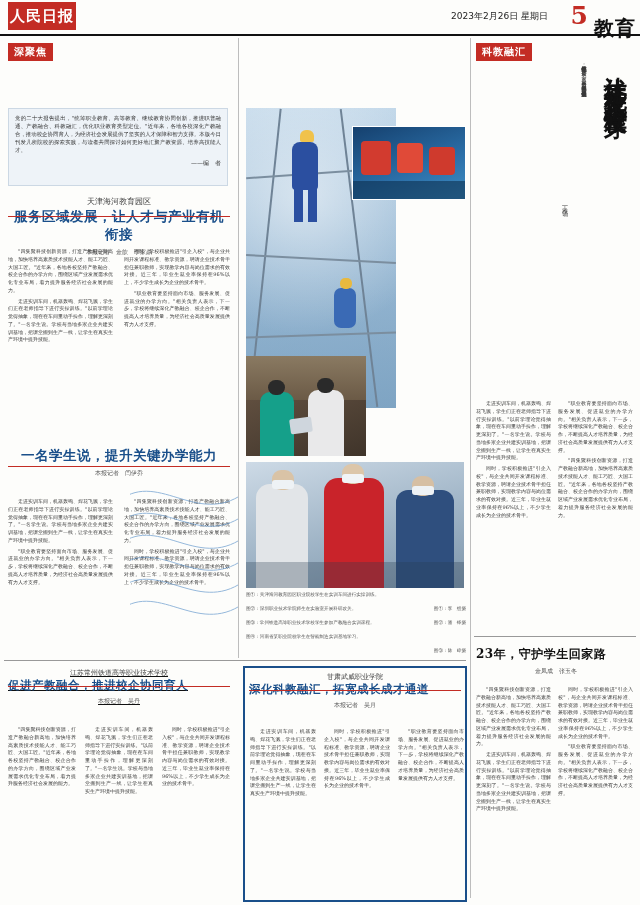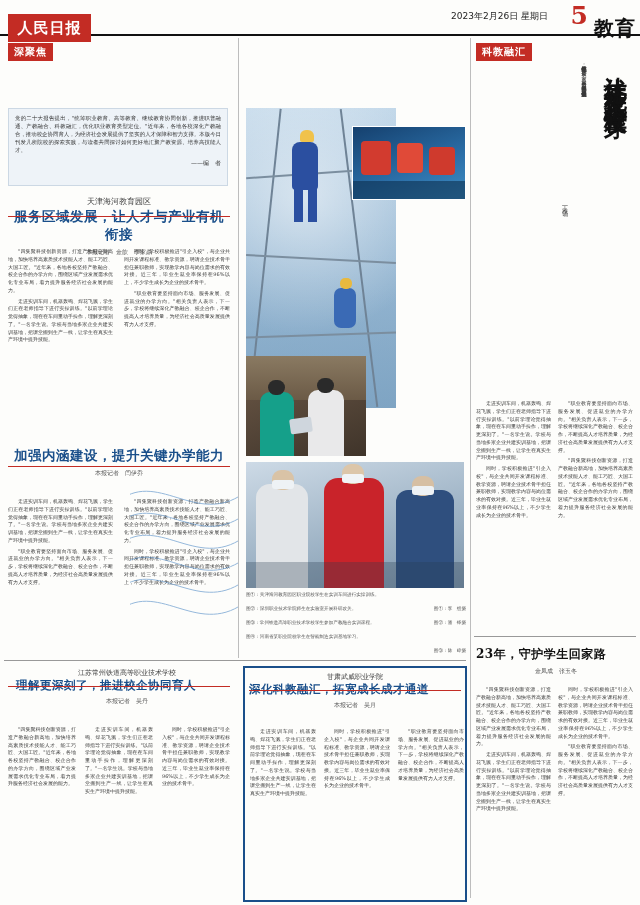--- a/index.html
+++ b/index.html
@@ -5,23 +5,23 @@
   html,body{margin:0;padding:0;background:#ffffff;}
   body{
     width:640px;height:905px;overflow:hidden;
     font-family:"DejaVu Sans","Liberation Sans",sans-serif;
     color:#111;
   }
   .page{position:relative;width:640px;height:905px;background:#fdfdfb;}
 
   
   .masthead{position:absolute;left:0;top:0;width:640px;height:34px;border-bottom:2px solid #111;}
-  .logo{position:absolute;left:8px;top:2px;width:83px;height:28px;background:#c32c24;color:#fff;
+  .logo{position:absolute;left:8px;top:2px;width:68px;height:28px;background:#c32c24;color:#fff;
         font-family:"DejaVu Serif","Liberation Serif",serif;font-weight:bold;font-size:15px;
-        letter-spacing:1px;display:flex;align-items:center;justify-content:center;margin-top:12px;}
+        letter-spacing:1px;display:flex;align-items:center;justify-content:center;}
   .date{position:absolute;right:92px;top:10px;font-size:9px;color:#222;}
   .pagenum{position:absolute;right:52px;top:1px;font-size:25px;font-weight:bold;color:#c32c24;
            font-family:"DejaVu Serif","Liberation Serif",serif;}
   .section{position:absolute;right:4px;top:15px;font-size:20px;font-weight:bold;color:#111;
            font-family:"DejaVu Serif","Liberation Serif",serif;letter-spacing:1px;}
 
   
   .vline{position:absolute;background:#bdbdbd;width:1px;}
   .hline{position:absolute;background:#999;height:1px;}
 
@@ -110,21 +110,21 @@
   <div class="body-col" style="position:absolute;left:8px;top:248px;width:105px;height:190px;">
     <p>"四集聚科技创新资源，打造产教融合新高地，加快培养高素质技术技能人才、能工巧匠、大国工匠。"近年来，各地各校坚持产教融合、校企合作的办学方向，围绕区域产业发展需求优化专业布局，着力提升服务经济社会发展的能力。</p>
     <p>走进实训车间，机器轰鸣、焊花飞溅，学生们正在老师指导下进行实操训练。"以前学理论觉得抽象，现在在车间里动手操作，理解更深刻了。"一名学生说。学校与当地多家企业共建实训基地，把课堂搬到生产一线，让学生在真实生产环境中提升技能。</p>
   </div>
   <div class="body-col" style="position:absolute;left:124px;top:248px;width:106px;height:190px;">
     <p>同时，学校积极推进"引企入校"，与企业共同开发课程标准、教学资源，聘请企业技术骨干担任兼职教师，实现教学内容与岗位需求的有效对接。近三年，毕业生就业率保持在96%以上，不少学生成长为企业的技术骨干。</p>
     <p>"职业教育要坚持面向市场、服务发展、促进就业的办学方向。"相关负责人表示，下一步，学校将继续深化产教融合、校企合作，不断提高人才培养质量，为经济社会高质量发展提供有力人才支撑。</p>
   </div>
 
   <div style="position:absolute;left:8px;top:446px;width:222px;">
-    <div class="subhead">加强内涵建设，提升关键办学能力</div>
+    <div class="subhead">一名学生说，提升关键办学能力</div>
     <div class="byline">本报记者　闫伊乔</div>
   </div>
   <div class="rule-red" style="left:8px;top:466px;width:222px;"></div>
 
   <div class="body-col" style="position:absolute;left:8px;top:498px;width:105px;height:150px;">
     <p>走进实训车间，机器轰鸣、焊花飞溅，学生们正在老师指导下进行实操训练。"以前学理论觉得抽象，现在在车间里动手操作，理解更深刻了。"一名学生说。学校与当地多家企业共建实训基地，把课堂搬到生产一线，让学生在真实生产环境中提升技能。</p>
     <p>"职业教育要坚持面向市场、服务发展、促进就业的办学方向。"相关负责人表示，下一步，学校将继续深化产教融合、校企合作，不断提高人才培养质量，为经济社会高质量发展提供有力人才支撑。</p>
   </div>
   <div class="body-col" style="position:absolute;left:124px;top:498px;width:106px;height:150px;">
     <p>"四集聚科技创新资源，打造产教融合新高地，加快培养高素质技术技能人才、能工巧匠、大国工匠。"近年来，各地各校坚持产教融合、校企合作的办学方向，围绕区域产业发展需求优化专业布局，着力提升服务经济社会发展的能力。</p>
@@ -237,23 +237,23 @@
   </div>
   <div class="body-col" style="position:absolute;left:476px;top:686px;width:75px;height:212px;">
     <p>"四集聚科技创新资源，打造产教融合新高地，加快培养高素质技术技能人才、能工巧匠、大国工匠。"近年来，各地各校坚持产教融合、校企合作的办学方向，围绕区域产业发展需求优化专业布局，着力提升服务经济社会发展的能力。</p>
     <p>走进实训车间，机器轰鸣、焊花飞溅，学生们正在老师指导下进行实操训练。"以前学理论觉得抽象，现在在车间里动手操作，理解更深刻了。"一名学生说。学校与当地多家企业共建实训基地，把课堂搬到生产一线，让学生在真实生产环境中提升技能。</p>
   </div>
   <div class="body-col" style="position:absolute;left:558px;top:686px;width:75px;height:212px;">
     <p>同时，学校积极推进"引企入校"，与企业共同开发课程标准、教学资源，聘请企业技术骨干担任兼职教师，实现教学内容与岗位需求的有效对接。近三年，毕业生就业率保持在96%以上，不少学生成长为企业的技术骨干。</p>
     <p>"职业教育要坚持面向市场、服务发展、促进就业的办学方向。"相关负责人表示，下一步，学校将继续深化产教融合、校企合作，不断提高人才培养质量，为经济社会高质量发展提供有力人才支撑。</p>
   </div>
 
-  <div style="position:absolute;left:16px;top:668px;width:222px;">
+  <div style="position:absolute;left:8px;top:668px;width:222px;text-decoration:underline;">
     <div class="mini-kicker">江苏常州铁道高等职业技术学校</div>
-    <div class="mini-title">理解更深刻了，推进校企协同育人</div>
+    <div class="mini-title">促进产教融合，推进校企协同育人</div>
     <div class="byline">本报记者　吴丹</div>
   </div>
   <div class="rule-red" style="left:8px;top:686px;width:222px;"></div>
 
   <div class="body-col" style="position:absolute;left:8px;top:726px;width:68px;height:172px;">
     <p>"四集聚科技创新资源，打造产教融合新高地，加快培养高素质技术技能人才、能工巧匠、大国工匠。"近年来，各地各校坚持产教融合、校企合作的办学方向，围绕区域产业发展需求优化专业布局，着力提升服务经济社会发展的能力。</p>
   </div>
   <div class="body-col" style="position:absolute;left:85px;top:726px;width:68px;height:172px;">
     <p>走进实训车间，机器轰鸣、焊花飞溅，学生们正在老师指导下进行实操训练。"以前学理论觉得抽象，现在在车间里动手操作，理解更深刻了。"一名学生说。学校与当地多家企业共建实训基地，把课堂搬到生产一线，让学生在真实生产环境中提升技能。</p>
   </div>

